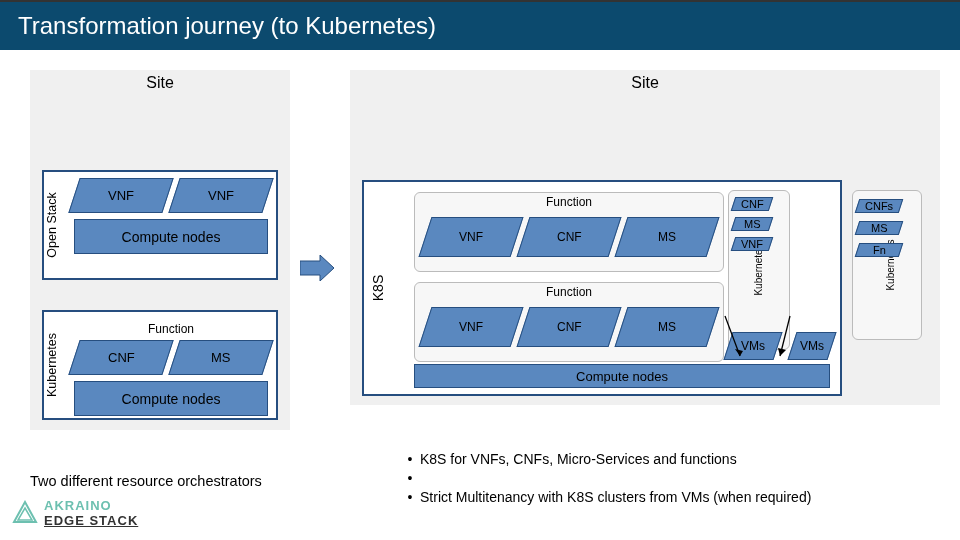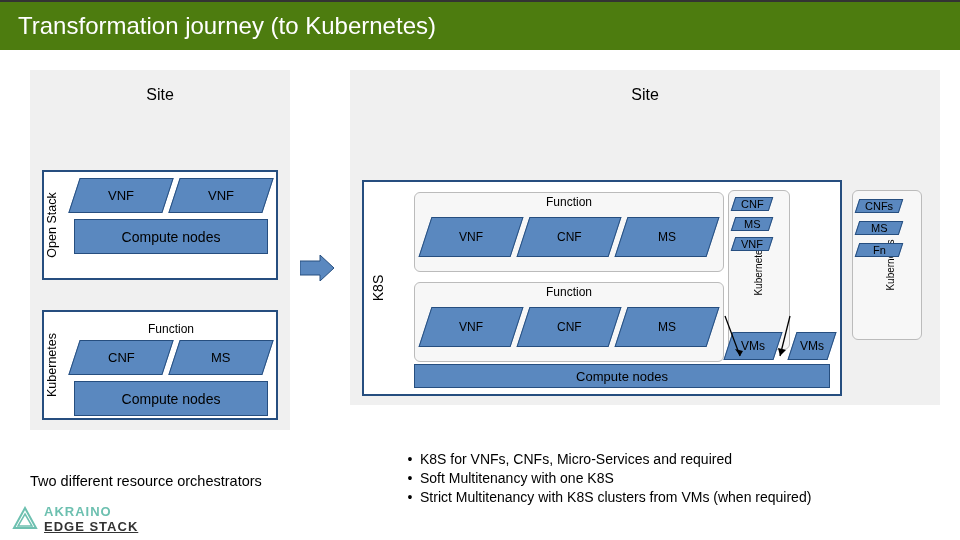--- a/index.html
+++ b/index.html
@@ -4,38 +4,38 @@
 <style>
   * { box-sizing: border-box; margin: 0; padding: 0; }
   body {
     width: 960px; height: 540px;
     font-family: "Segoe UI", Arial, sans-serif;
     background: #fff;
     position: relative;
     overflow: hidden;
   }
   .title-bar {
-    background: #4d7c0f;
+    background: #0c4a6e;
     border-top: 2px solid #333;
     color: #fff;
     font-size: 24px;
     font-weight: 400;
     padding: 10px 18px;
   }
   
   .left-site {
     position: absolute;
     left: 30px; top: 70px;
     width: 260px; height: 360px;
     background: #f0f0f0;
   }
   .site-label {
     text-align: center;
     font-size: 16px;
-    padding: 16px 0;
+    padding: 4px 0;
   }
   .openstack-box, .kubernetes-left-box {
     position: absolute;
     left: 12px; right: 12px;
     border: 2px solid #264e7f;
     background: #fff;
   }
   .openstack-box { top: 100px; height: 110px; }
   .kubernetes-left-box { top: 240px; height: 110px; }
   .vlabel {
@@ -184,21 +184,21 @@
     position: absolute;
     left: 400px; top: 450px;
     font-size: 14px;
     line-height: 1.35;
   }
   .right-bullets .row { display: flex; }
   .right-bullets .dot { width: 20px; text-align: center; }
   
   .logo {
     position: absolute;
-    left: 12px; bottom: 6px;
+    left: 12px; bottom: 12px;
     display: flex; align-items: center; gap: 6px;
   }
   .logo-text1 { color: #6dc0b0; font-weight: 700; font-size: 13px; letter-spacing: 1px; }
   .logo-text2 { color: #333; font-weight: 700; font-size: 13px; letter-spacing: 1px; text-decoration: underline; }
 </style>
 </head>
 <body>
 
 <div class="title-bar">Transformation journey (to Kubernetes)</div>
 
@@ -324,25 +324,24 @@
   </div>
 </div>
 
 <div class="left-caption">
   <div>Two different resource orchestrators</div>
 </div>
 
 <div class="right-bullets">
   <div class="row">
       <div class="dot">•</div>
-      <div>K8S for VNFs, CNFs, Micro-Services and required</div>
+      <div>K8S for VNFs, CNFs, Micro-Services and functions</div>
     </div>
   <div class="row">
       <div class="dot">•</div>
-      <div>Soft Multitenancy with one K8S</div>
     </div>
   <div class="row">
       <div class="dot">•</div>
       <div>Strict Multitenancy with K8S clusters from VMs (when required)</div>
     </div>
 </div>
 
 <div class="logo">
   <svg width="26" height="26" viewBox="0 0 26 26">
     <polygon points="13,2 24,22 2,22" fill="none" stroke="#6dc0b0" stroke-width="2"></polygon>

